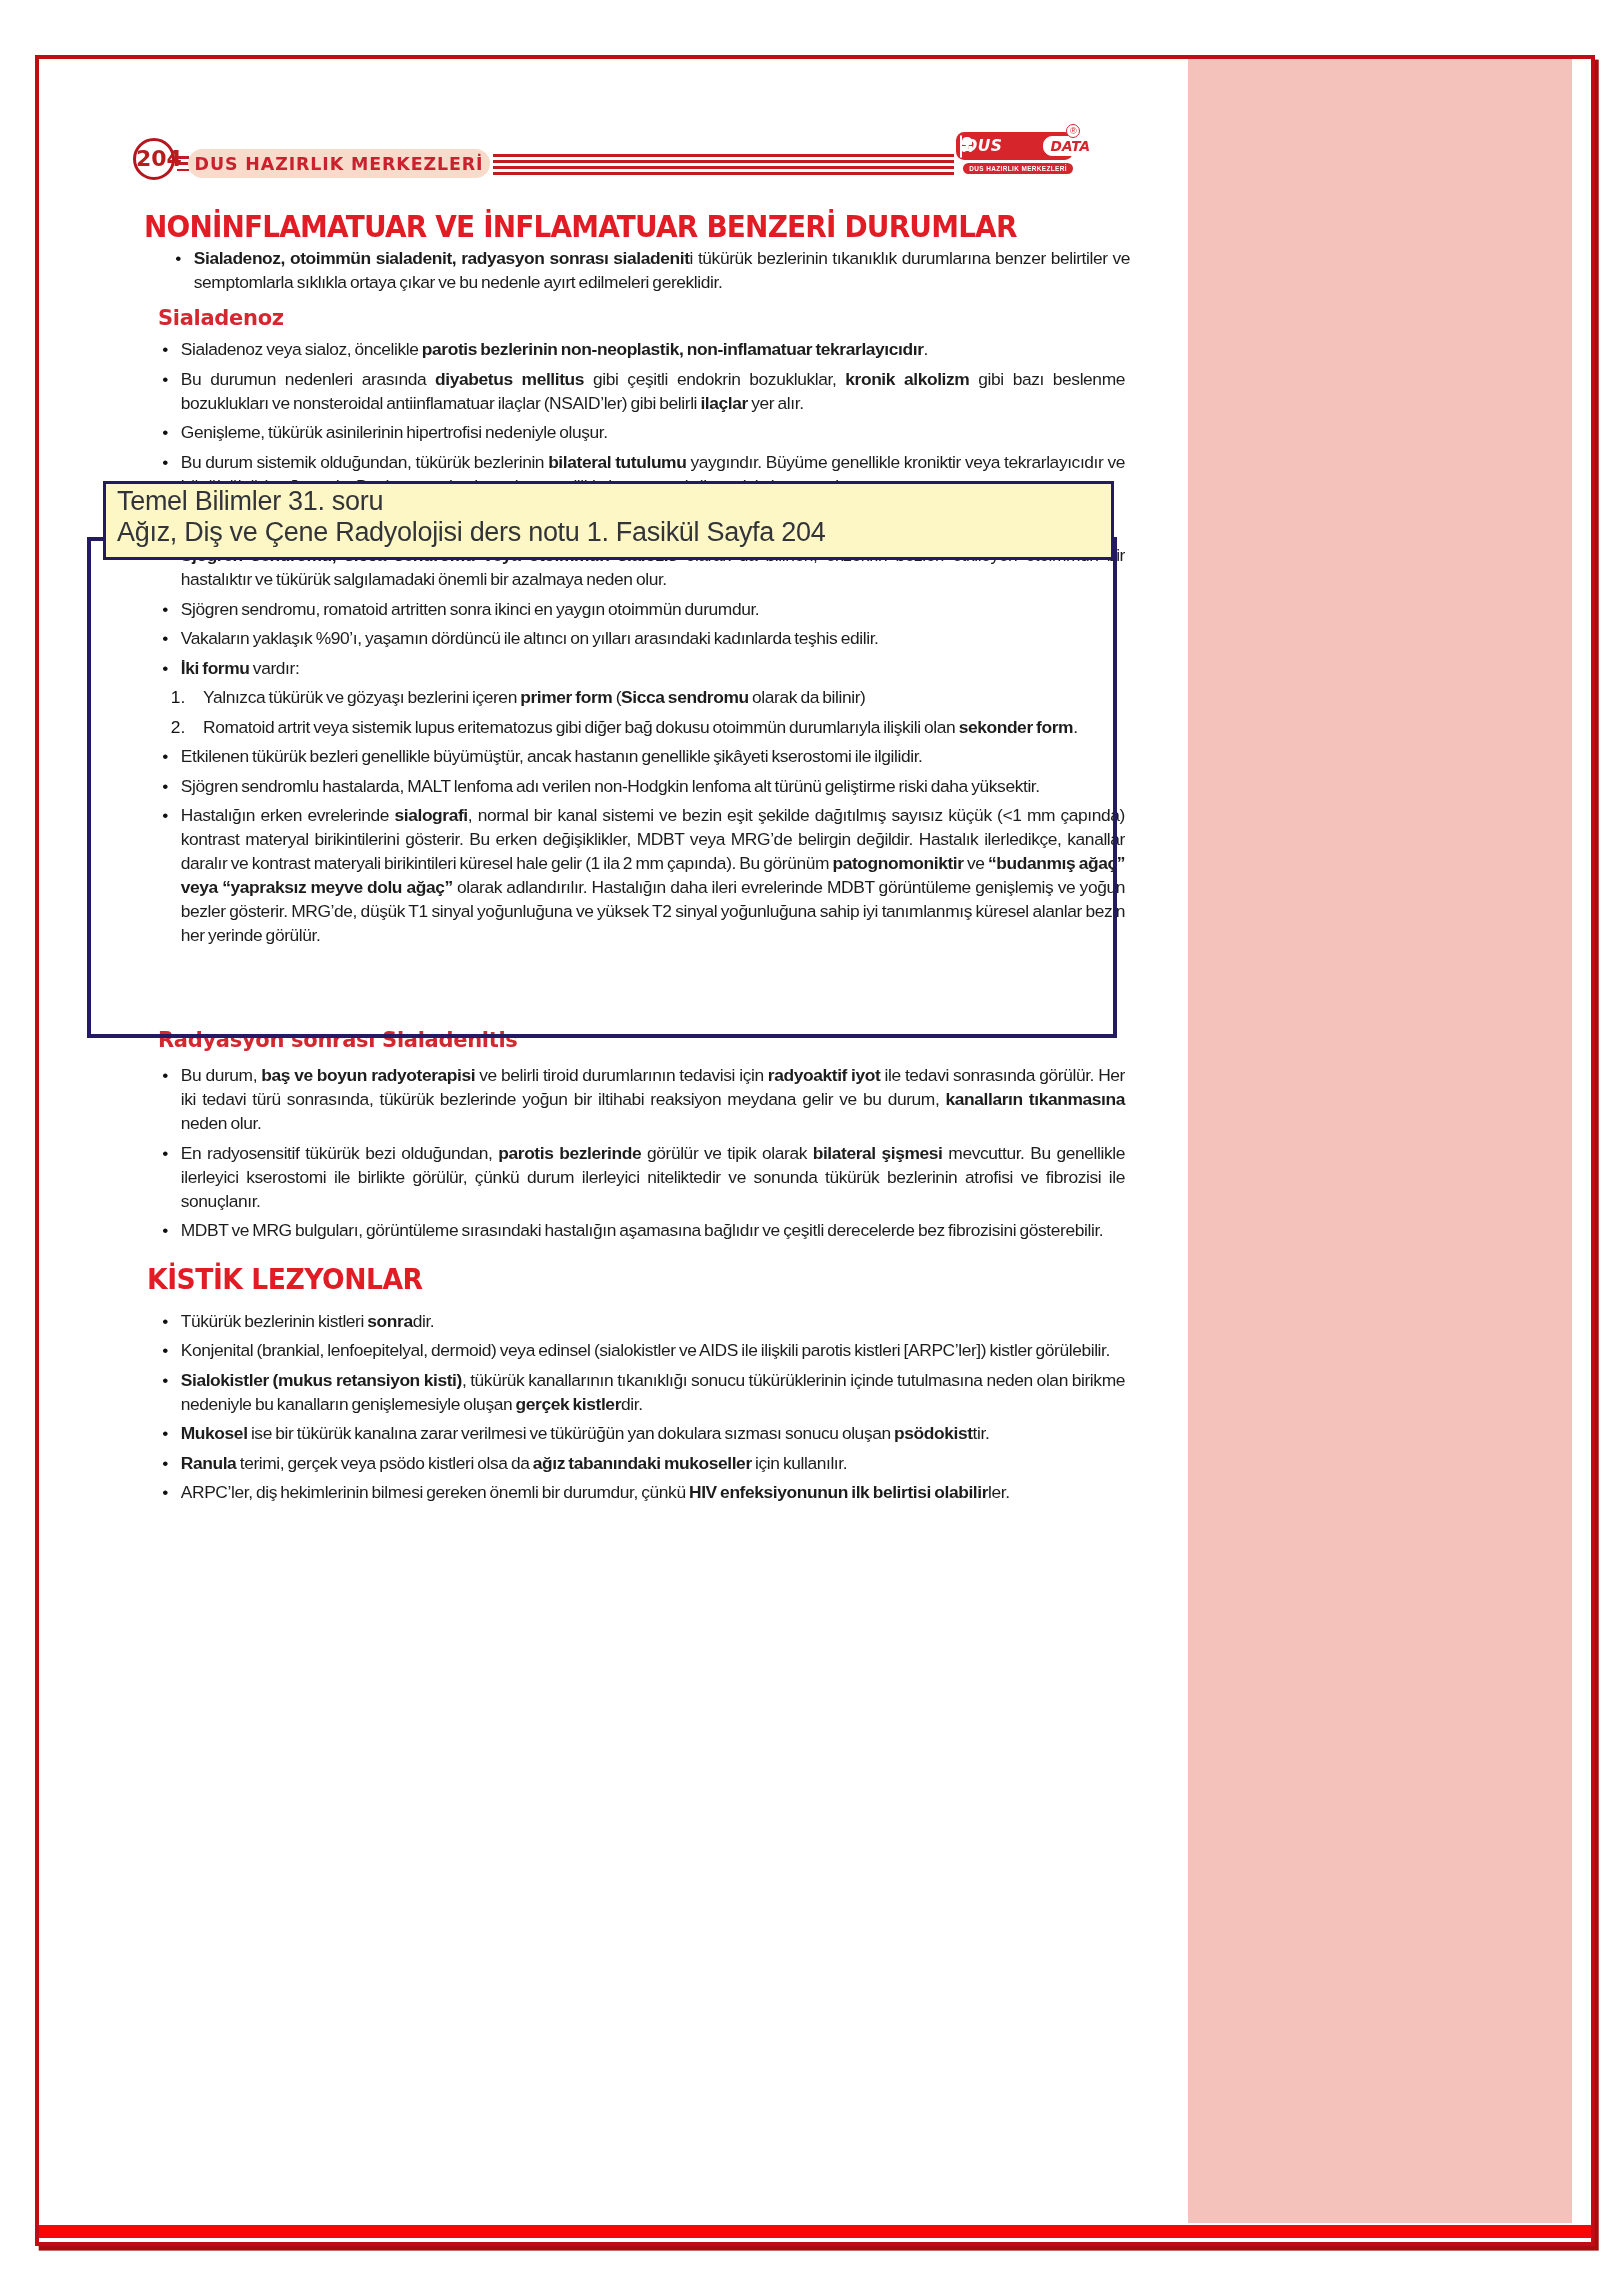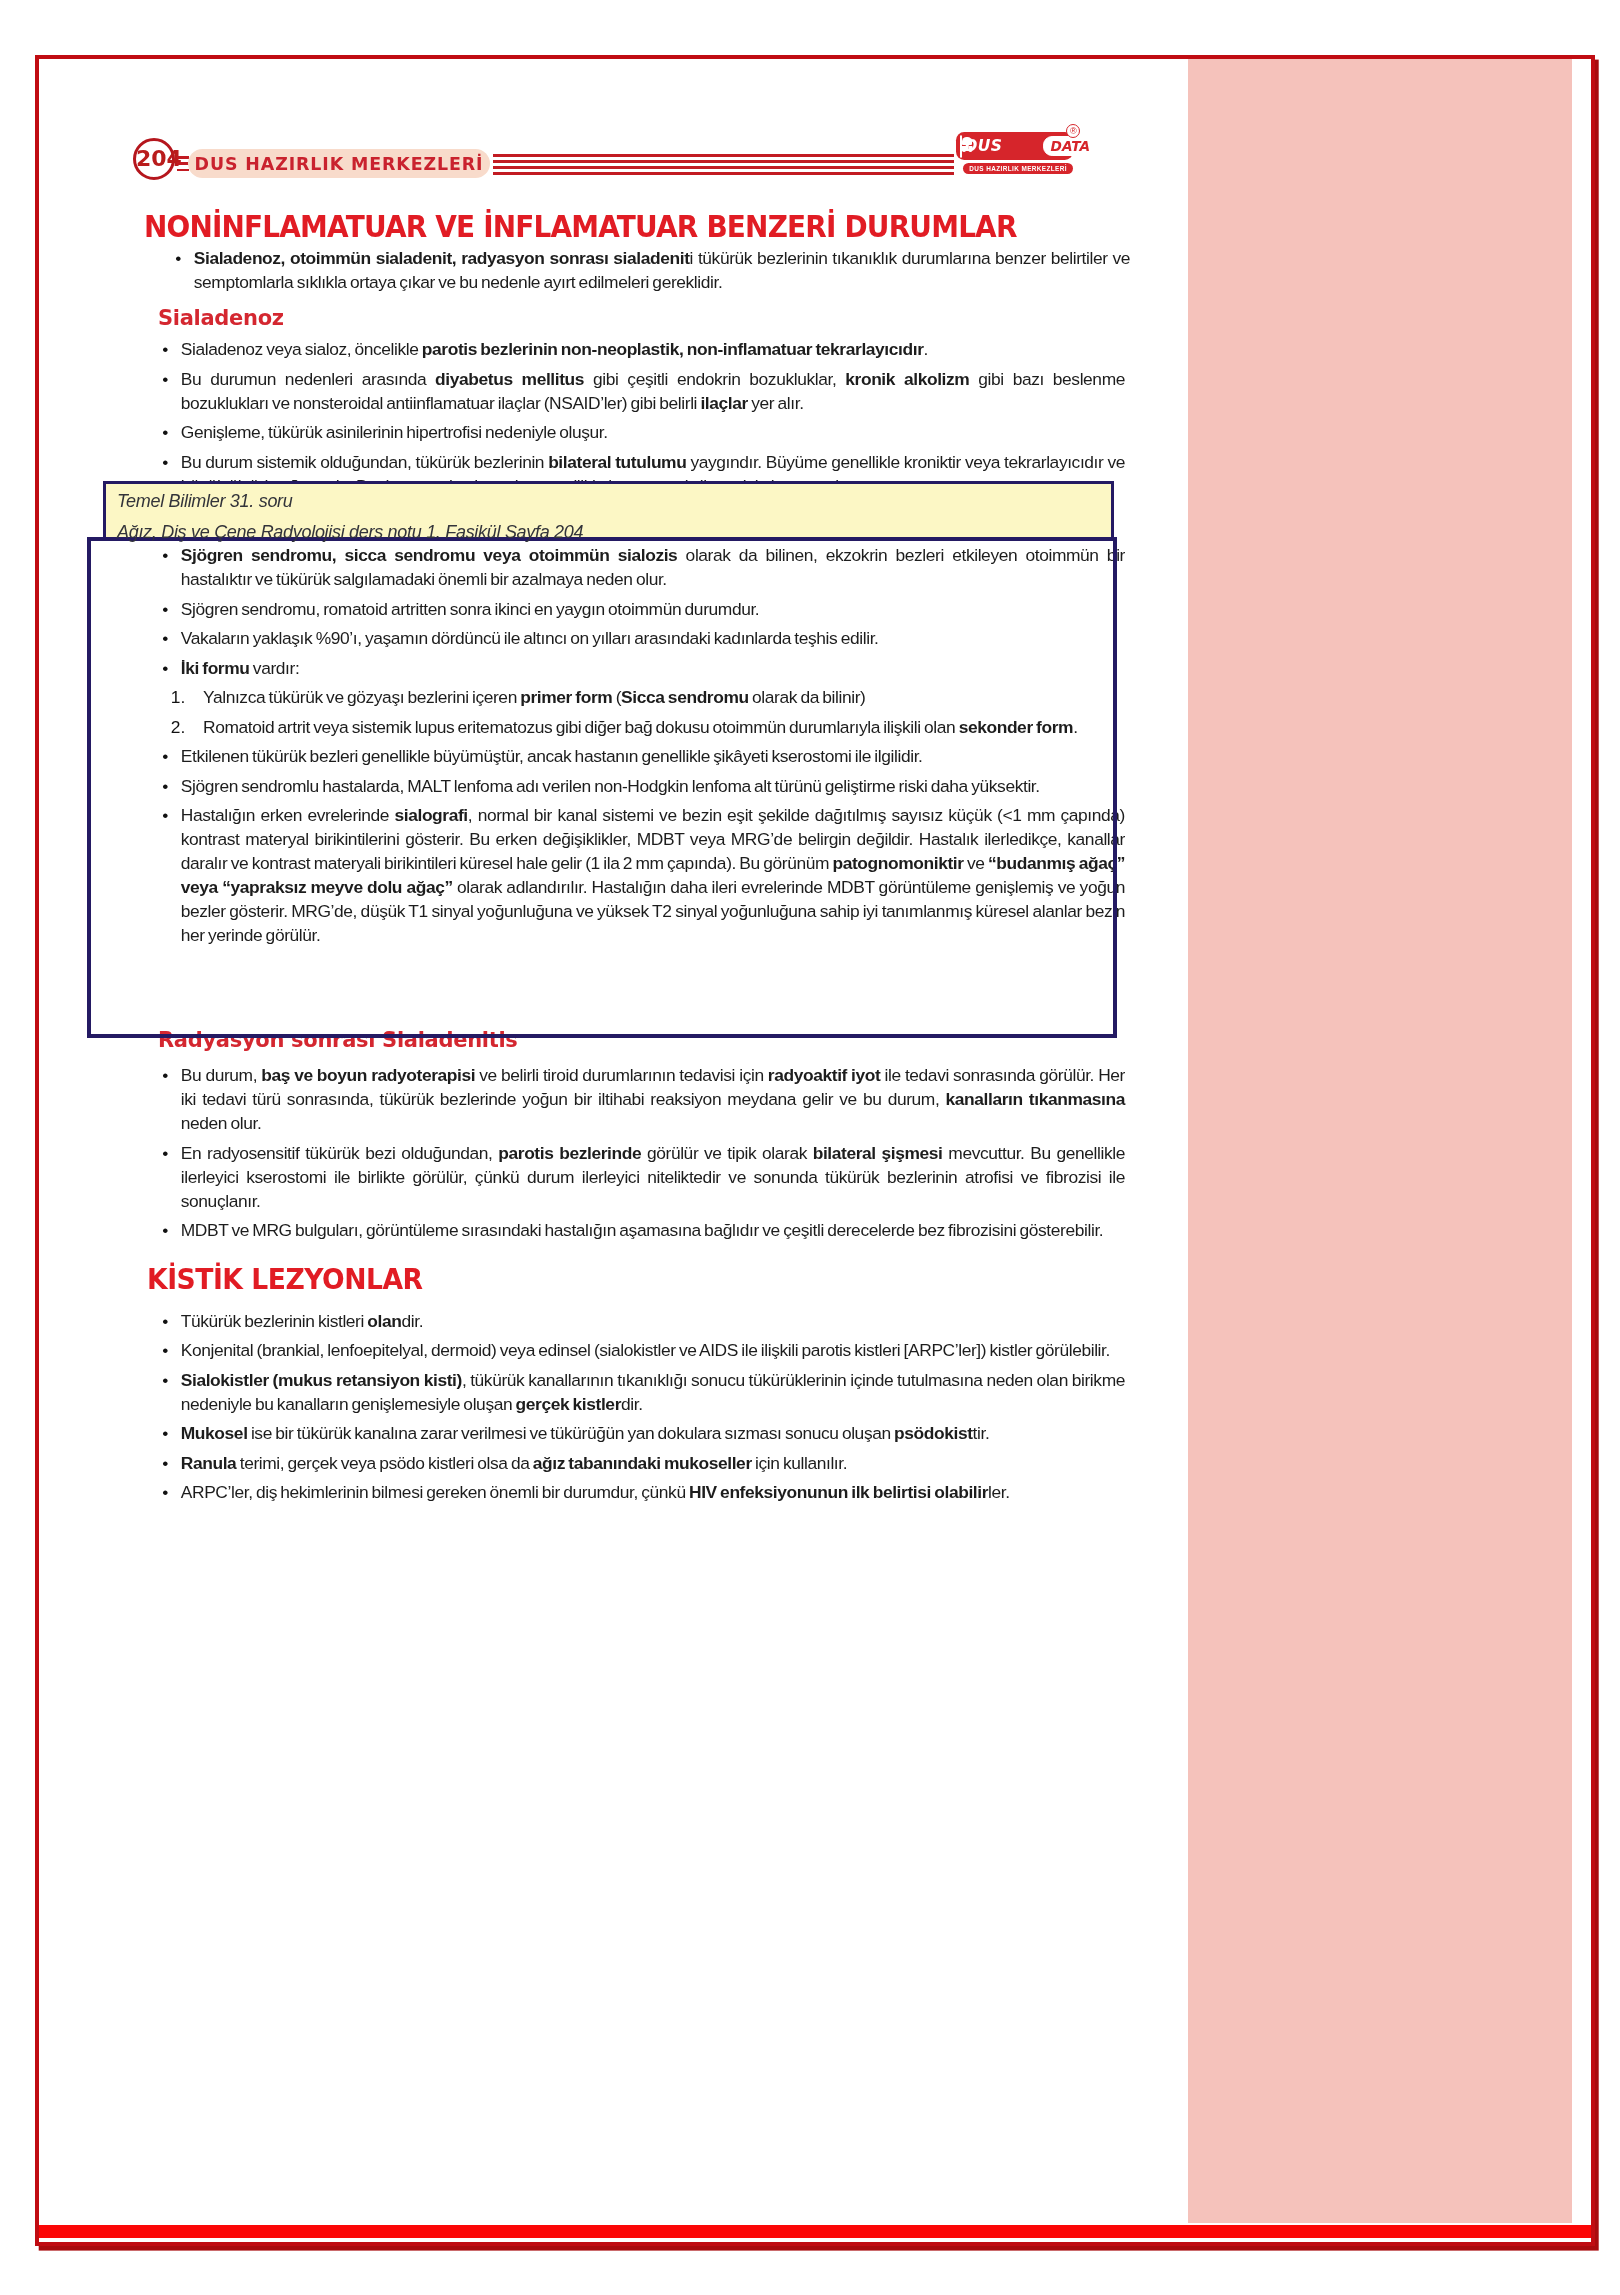--- a/index.html
+++ b/index.html
@@ -65,23 +65,23 @@
   .sec-sialadenoz h2{margin-bottom:7.3px;}
   .sec-otoimmun{left:119px;top:484px;width:967px;}
   .sec-radyasyon{left:119px;top:969px;width:967px;}
   .sec-kistik{left:108px;top:1204px;width:978px;}
   .sec-kistik h2{font-size:28px;color:var(--accent_red);transform:scaleX(.95);transform-origin:left;
         letter-spacing:-0.5px;margin-bottom:12.8px;}
   .sec-kistik .list{margin-left:11px;}
 
   .navy-rect{position:absolute;left:48px;top:478px;width:1030px;height:501px;box-sizing:border-box;
         border:4.6px solid var(--navy);z-index:3;pointer-events:none;}
-  .note{position:absolute;left:64px;top:422px;width:1011px;height:59px;box-sizing:border-box;
+  .note{position:absolute;left:64px;top:422px;width:1011px;height:79px;box-sizing:border-box;
         background:var(--note_yellow);border:3.7px solid var(--navy);z-index:4;padding:1.8px 11px;
-        font-size:18px;line-height:31px;color:#33343a;letter-spacing:-0.3px;font-style:italic;}
+        font-size:27px;line-height:31px;color:#33343a;letter-spacing:-0.3px;}
 </style>
 </head>
 <body>
 
 <div class="frame">
   <div class="pink-panel"></div>
   <div class="bottom-bar"></div>
 
   <div>
     <div class="badge">204</div>
@@ -187,21 +187,21 @@
           <div class="tx">MDBT ve MRG bulguları, görüntüleme sırasındaki hastalığın aşamasına bağlıdır ve çeşitli derecelerde bez fibrozisini gösterebilir.</div>
         </div>
       </div>
   </section>
 
   <section class="sec sec-kistik">
     <h2>KİSTİK LEZYONLAR</h2>
     <div class="list">
         <div class="li">
           <span class="mk">•</span>
-          <div class="tx">Tükürük bezlerinin kistleri <b>olan</b>dir.</div>
+          <div class="tx">Tükürük bezlerinin kistleri <b>sonra</b>dir.</div>
         </div>
         <div class="li">
           <span class="mk">•</span>
           <div class="tx">Konjenital (brankial, lenfoepitelyal, dermoid) veya edinsel (sialokistler ve AIDS ile ilişkili parotis kistleri [ARPC’ler]) kistler görülebilir.</div>
         </div>
         <div class="li">
           <span class="mk">•</span>
           <div class="tx"><b>Sialokistler (mukus retansiyon kisti)</b>, tükürük kanallarının tıkanıklığı sonucu tükürüklerinin içinde tutulmasına neden olan birikme nedeniyle bu kanalların genişlemesiyle oluşan <b>gerçek kistler</b>dir.</div>
         </div>
         <div class="li">

